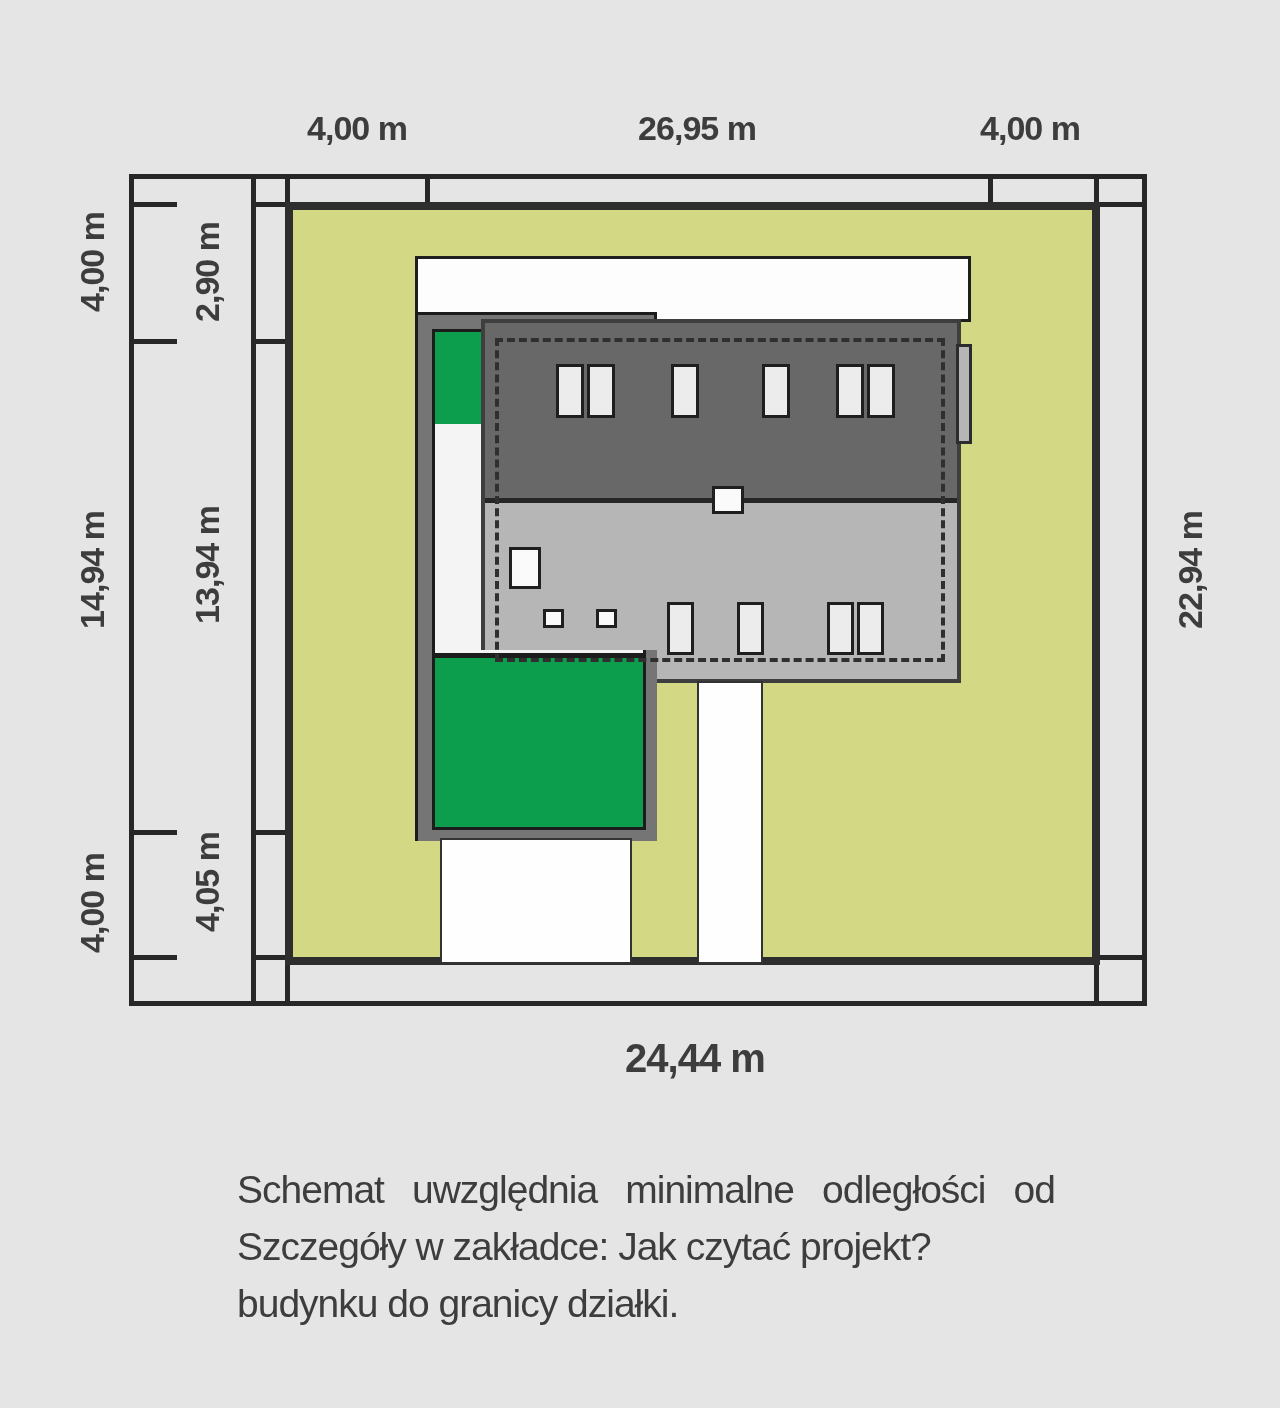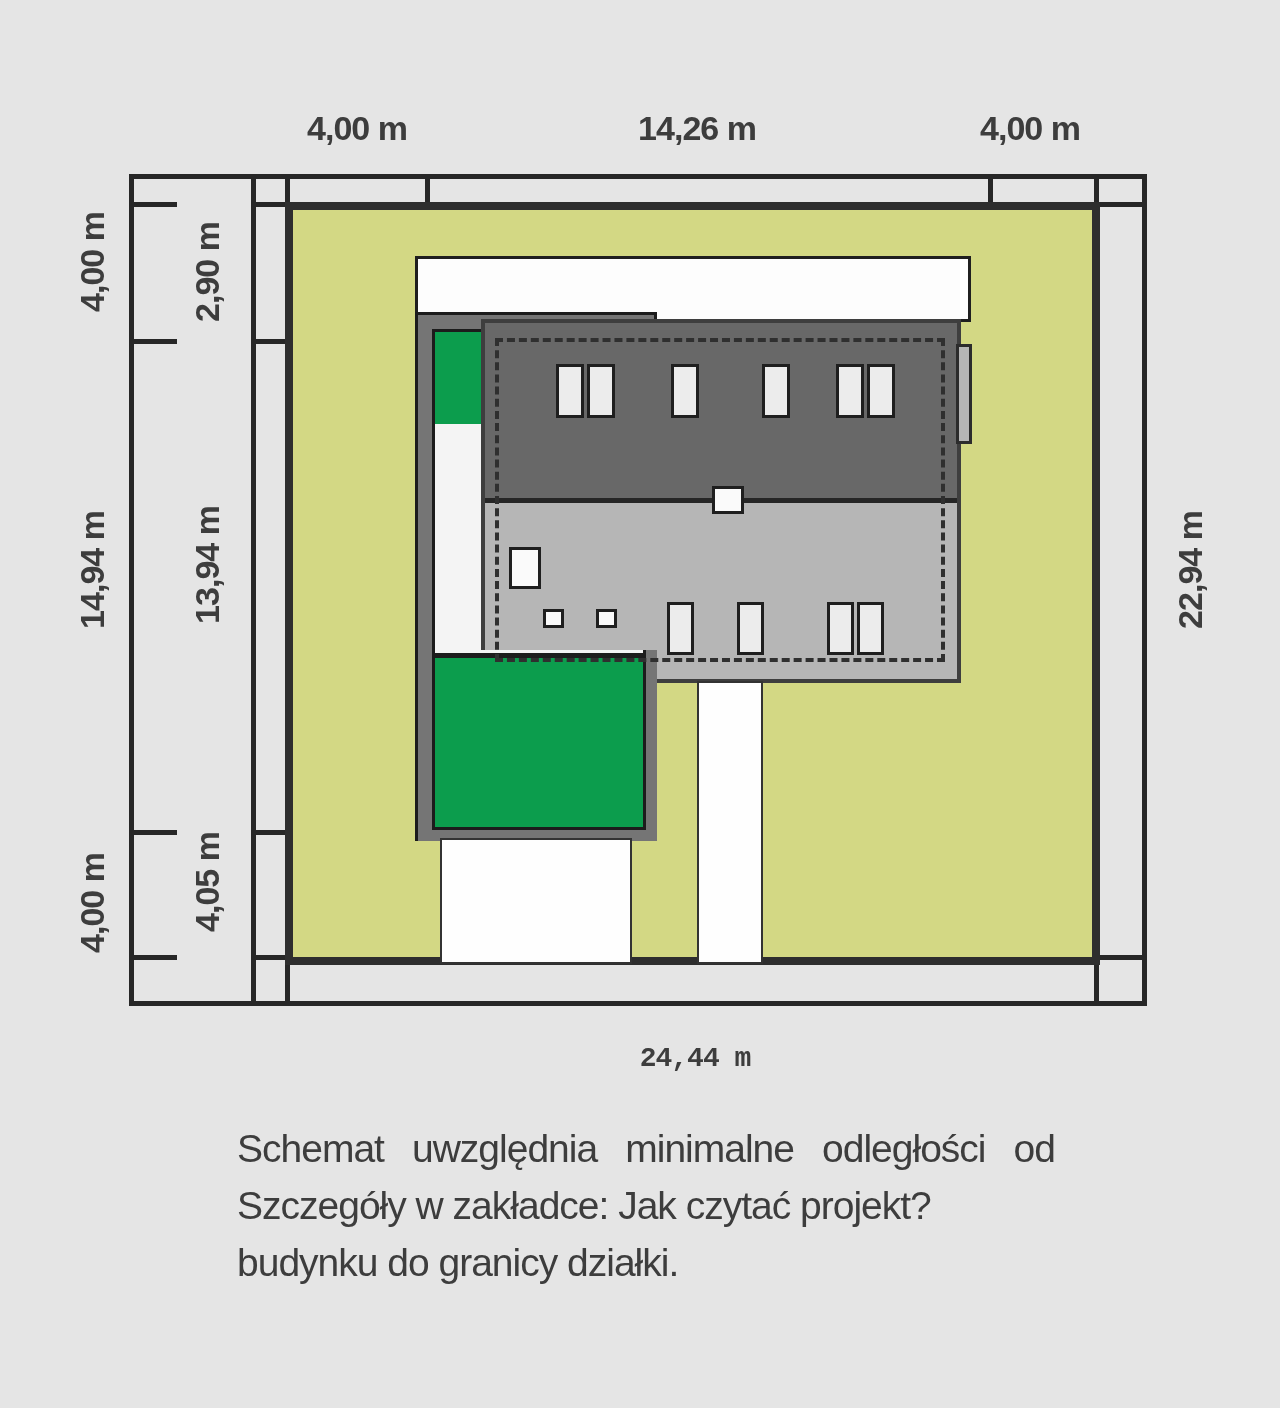--- a/index.html
+++ b/index.html
@@ -5,21 +5,21 @@
   html,body{margin:0;padding:0;background:#000;}
   #stage{position:relative;width:1280px;height:1408px;background:#e5e5e5;overflow:hidden;
          font-family:"Liberation Sans",sans-serif;}
   .abs{position:absolute;box-sizing:border-box;}
   
   .dline{background:#272727;}
   
   .dimlab{position:absolute;color:#3d3d3d;font-weight:700;font-size:34px;letter-spacing:-1px;
           white-space:nowrap;transform:translate(-50%,-50%);}
   .dimlab.vert{transform:translate(-50%,-50%) rotate(-90deg);}
-  .dimlab.big{font-size:28px;font-family:Liberation Mono, monospace;}
+  .dimlab.big{font-size:40px;}
   
   #plot{left:285px;top:202px;width:815px;height:763px;background:#d3d884;border:8px solid #2e2e2e;}
   
   #white-strip{left:415px;top:256px;width:556px;height:66px;background:#fdfdfd;border:3px solid #1f1f1f;}
   
   .footprint-outer{width:242px;height:529px;background:#757575;border:3px solid #1c1c1c;}
   .footprint-inner{position:absolute;left:14px;top:14px;right:14px;bottom:14px;
                    border:3px solid #1c1c1c;background:#f4f4f4;box-sizing:border-box;}
   .fp-band-green-top{position:absolute;left:0;top:0;width:100%;height:92px;background:#0c9d4d;}
   .fp-band-white{position:absolute;left:0;top:92px;width:100%;height:229px;background:#f4f4f4;}
@@ -36,21 +36,21 @@
   .sq{background:#fafafa;border:3px solid #1f1f1f;}
   
   .pave{background:#fefefe;border:2px solid #333;}
   
   #fp-overlay{left:415px;top:650px;width:242px;height:191px;overflow:hidden;}
   
   .tick{background:#272727;}
   
   #note{left:237px;top:1120px;width:818px;color:#3d3d3d;font-size:39px;line-height:57px;
         letter-spacing:-1px;}
-  #note .just{text-align:justify;text-align-last:justify;}
+  #note .just{text-align:justify;text-align-last:justify;margin-top:41px;}
 </style>
 </head>
 <body>
 
 <div id="stage">
 
   <div class="abs dline" style="left:129px;top:174px;width:1018px;height:5px;"></div>
   <div class="abs dline" style="left:129px;top:1001px;width:1018px;height:5px;"></div>
   <div class="abs dline" style="left:129px;top:174px;width:5px;height:832px;"></div>
   <div class="abs dline" style="left:251px;top:174px;width:5px;height:832px;"></div>
@@ -71,21 +71,21 @@
 
   <div class="abs tick" style="left:253px;top:202px;width:36px;height:5px;"></div>
   <div class="abs tick" style="left:253px;top:339px;width:36px;height:5px;"></div>
   <div class="abs tick" style="left:253px;top:830px;width:36px;height:5px;"></div>
   <div class="abs tick" style="left:253px;top:955px;width:36px;height:5px;"></div>
 
   <div class="abs tick" style="left:1098px;top:202px;width:48px;height:5px;"></div>
   <div class="abs tick" style="left:1098px;top:955px;width:48px;height:5px;"></div>
 
   <div class="dimlab" style="left:357px;top:128px;">4,00 m</div>
-  <div class="dimlab" style="left:697px;top:128px;">14,26 m</div>
+  <div class="dimlab" style="left:697px;top:128px;">26,95 m</div>
   <div class="dimlab" style="left:1030px;top:128px;">4,00 m</div>
 
   <div class="dimlab vert" style="left:92px;top:262px;">4,00 m</div>
   <div class="dimlab vert" style="left:92px;top:570px;">14,94 m</div>
   <div class="dimlab vert" style="left:92px;top:903px;">4,00 m</div>
 
   <div class="dimlab vert" style="left:207px;top:272px;">2,90 m</div>
   <div class="dimlab vert" style="left:207px;top:565px;">13,94 m</div>
   <div class="dimlab vert" style="left:207px;top:882px;">4,05 m</div>
 

